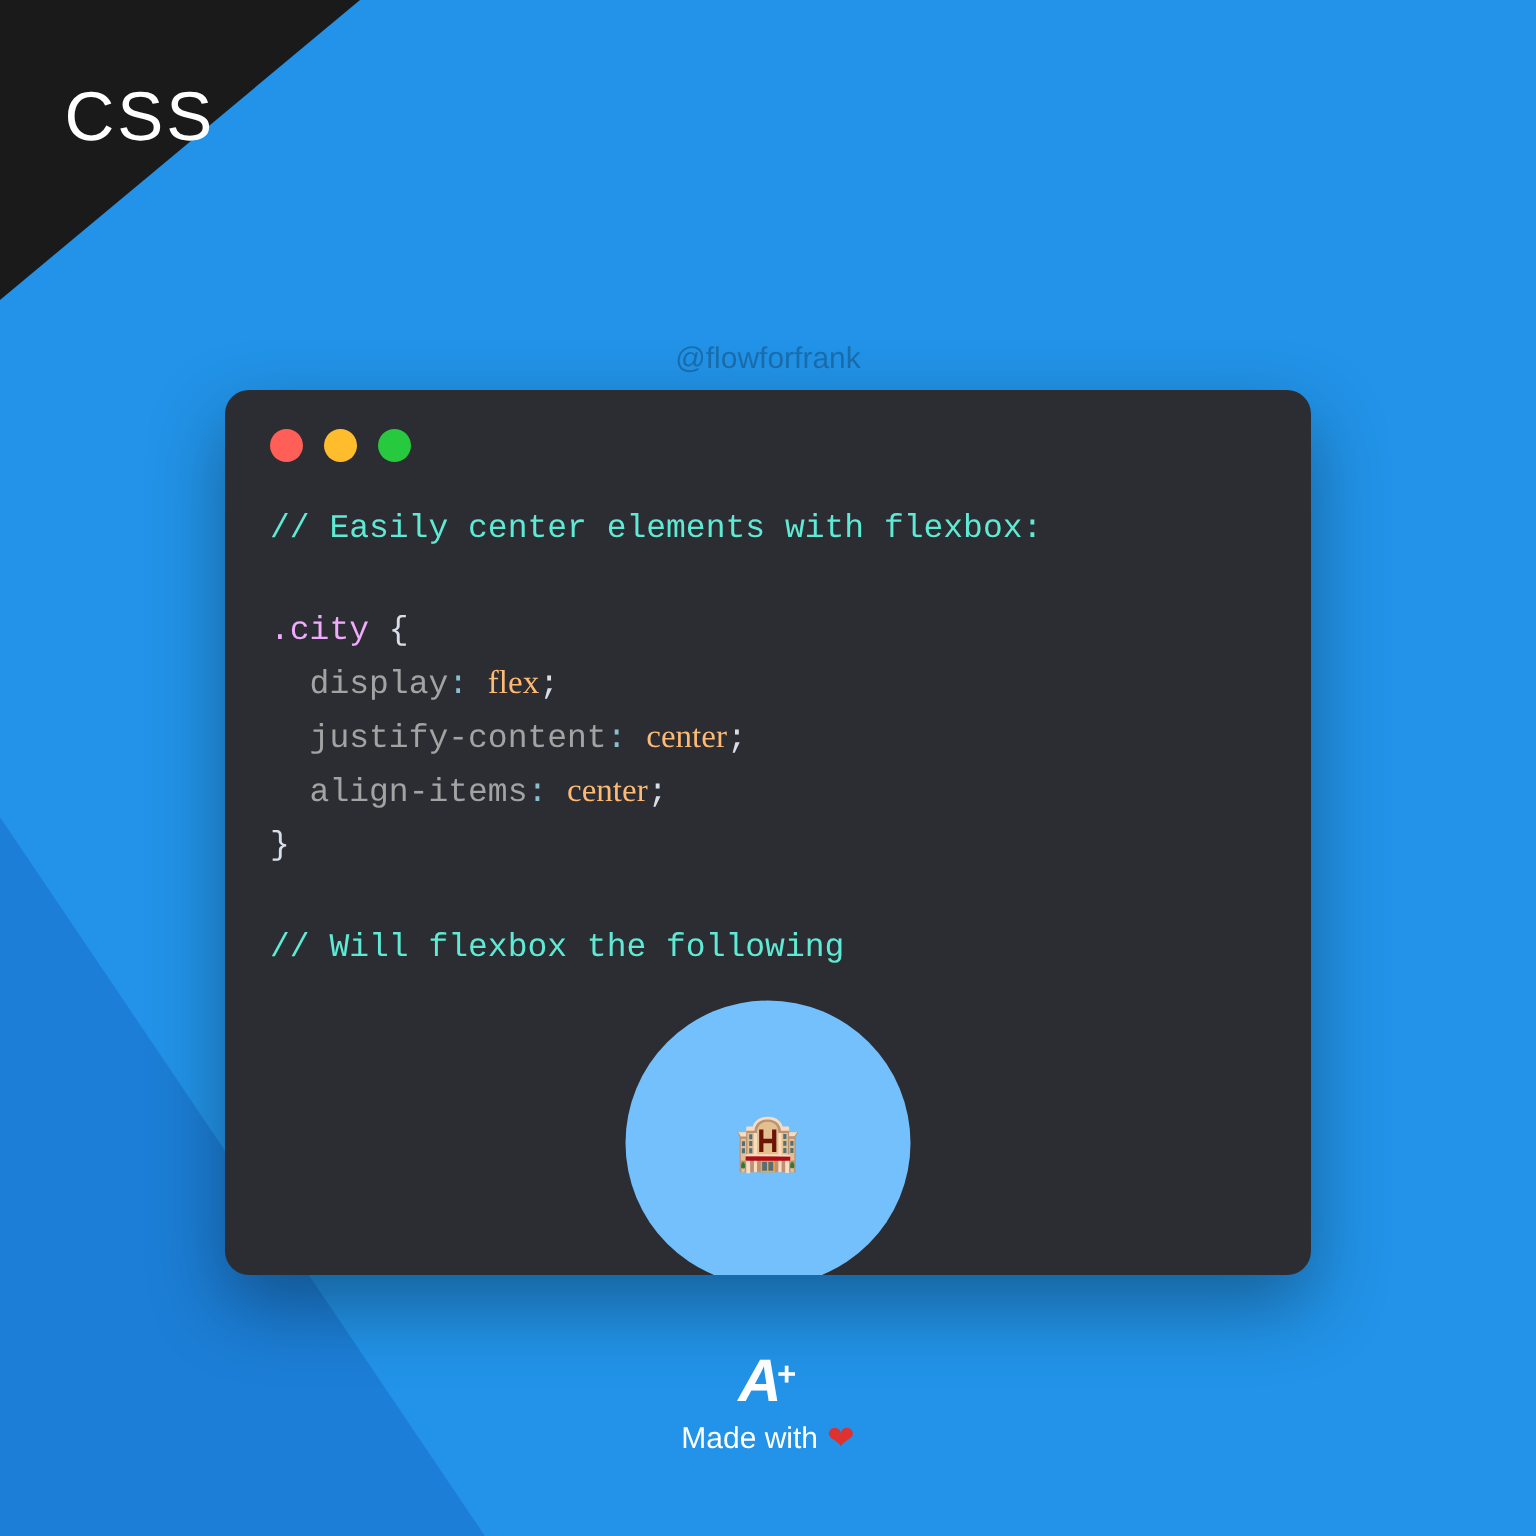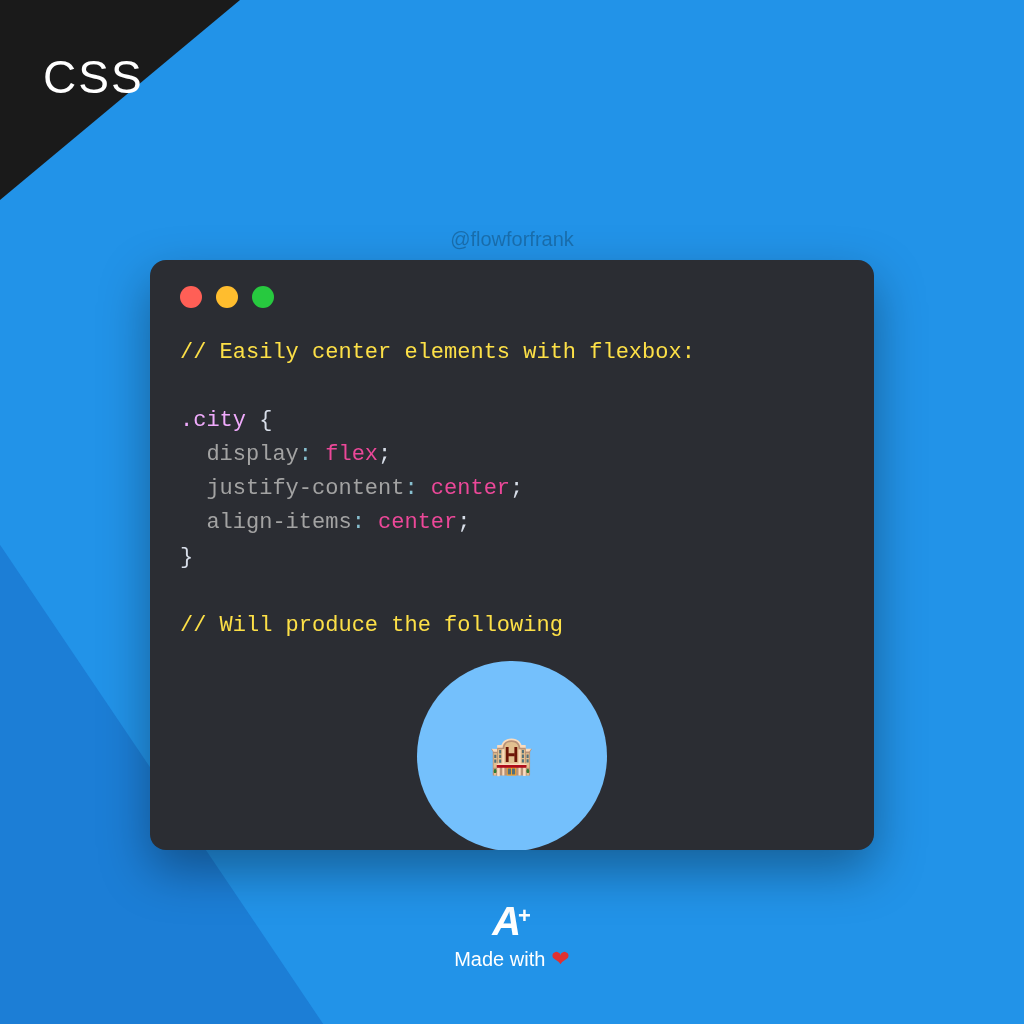--- a/index.html
+++ b/index.html
@@ -73,26 +73,26 @@
   .light.red { background: #ff5f56; }
   .light.yellow { background: #ffbd2e; }
   .light.green { background: #27c93f; }
   .code {
     font-family: "SFMono-Regular", Consolas, "Liberation Mono", Menlo, monospace;
     font-size: 22px;
     line-height: 1.55;
     color: #d8dee9;
     white-space: pre;
   }
-  .c-cm { color: #fde047; }
+  .c-cm { color: #5eead4; }
   .c-sel { color: #f0abfc; }
   .c-punc { color: #d8dee9; }
   .c-prop { color: #a3a3a3; }
   .c-colon { color: #88c0d0; }
-  .c-val { color: #ec4899; }
+  .c-val { color: #fdba74; font-family: Liberation Serif, serif; }
   .demo-circle {
     width: 190px;
     height: 190px;
     background: #74c0fc;
     border-radius: 50%;
     display: flex;
     align-items: center;
     justify-content: center;
     margin: 18px auto 0 auto;
     font-size: 36px;
@@ -154,21 +154,21 @@
   </div>
 
   <div class="code"><span class="c-cm">// Easily center elements with flexbox:</span>
 
 <span class="c-sel">.city</span><span class="c-punc"> {</span>
   <span class="c-prop">display</span><span class="c-colon">: </span><span class="c-val">flex</span><span class="c-punc">;</span>
   <span class="c-prop">justify-content</span><span class="c-colon">: </span><span class="c-val">center</span><span class="c-punc">;</span>
   <span class="c-prop">align-items</span><span class="c-colon">: </span><span class="c-val">center</span><span class="c-punc">;</span>
 <span class="c-punc">}</span>
 
-<span class="c-cm">// Will produce the following</span></div>
+<span class="c-cm">// Will flexbox the following</span></div>
 
   <div class="demo-circle">
     <span>🏨</span>
   </div>
 </div>
 
 <div class="footer">
   <div class="footer-logo">
     <span>A</span><span class="plus">+</span>
   </div>

